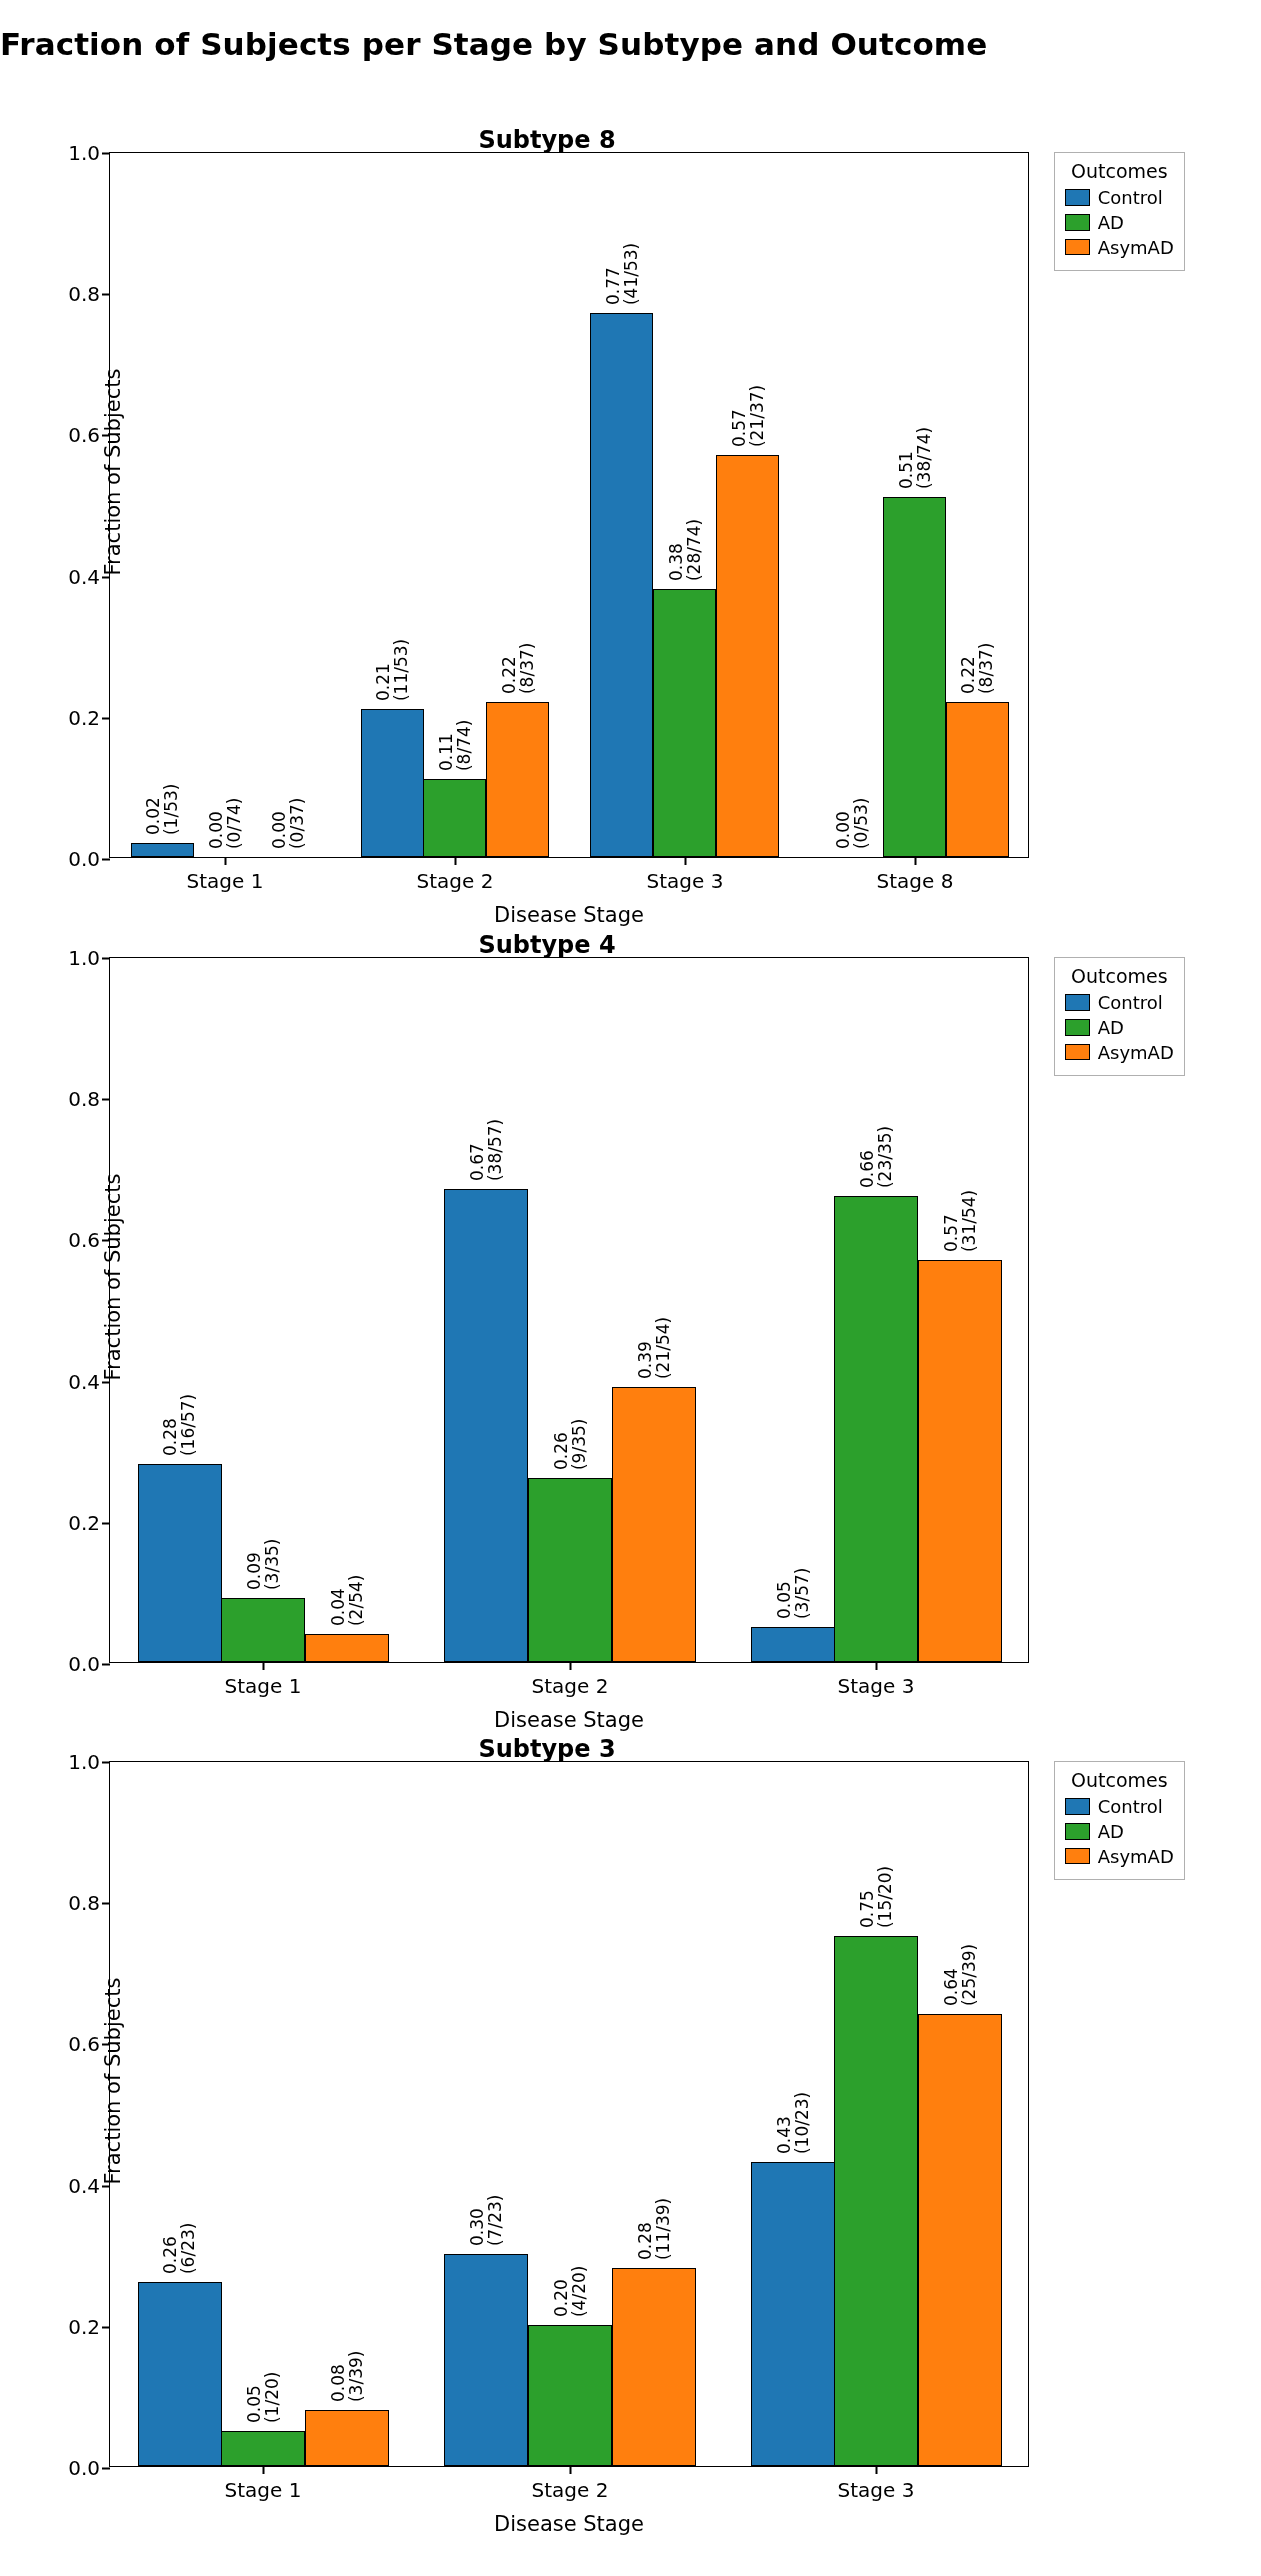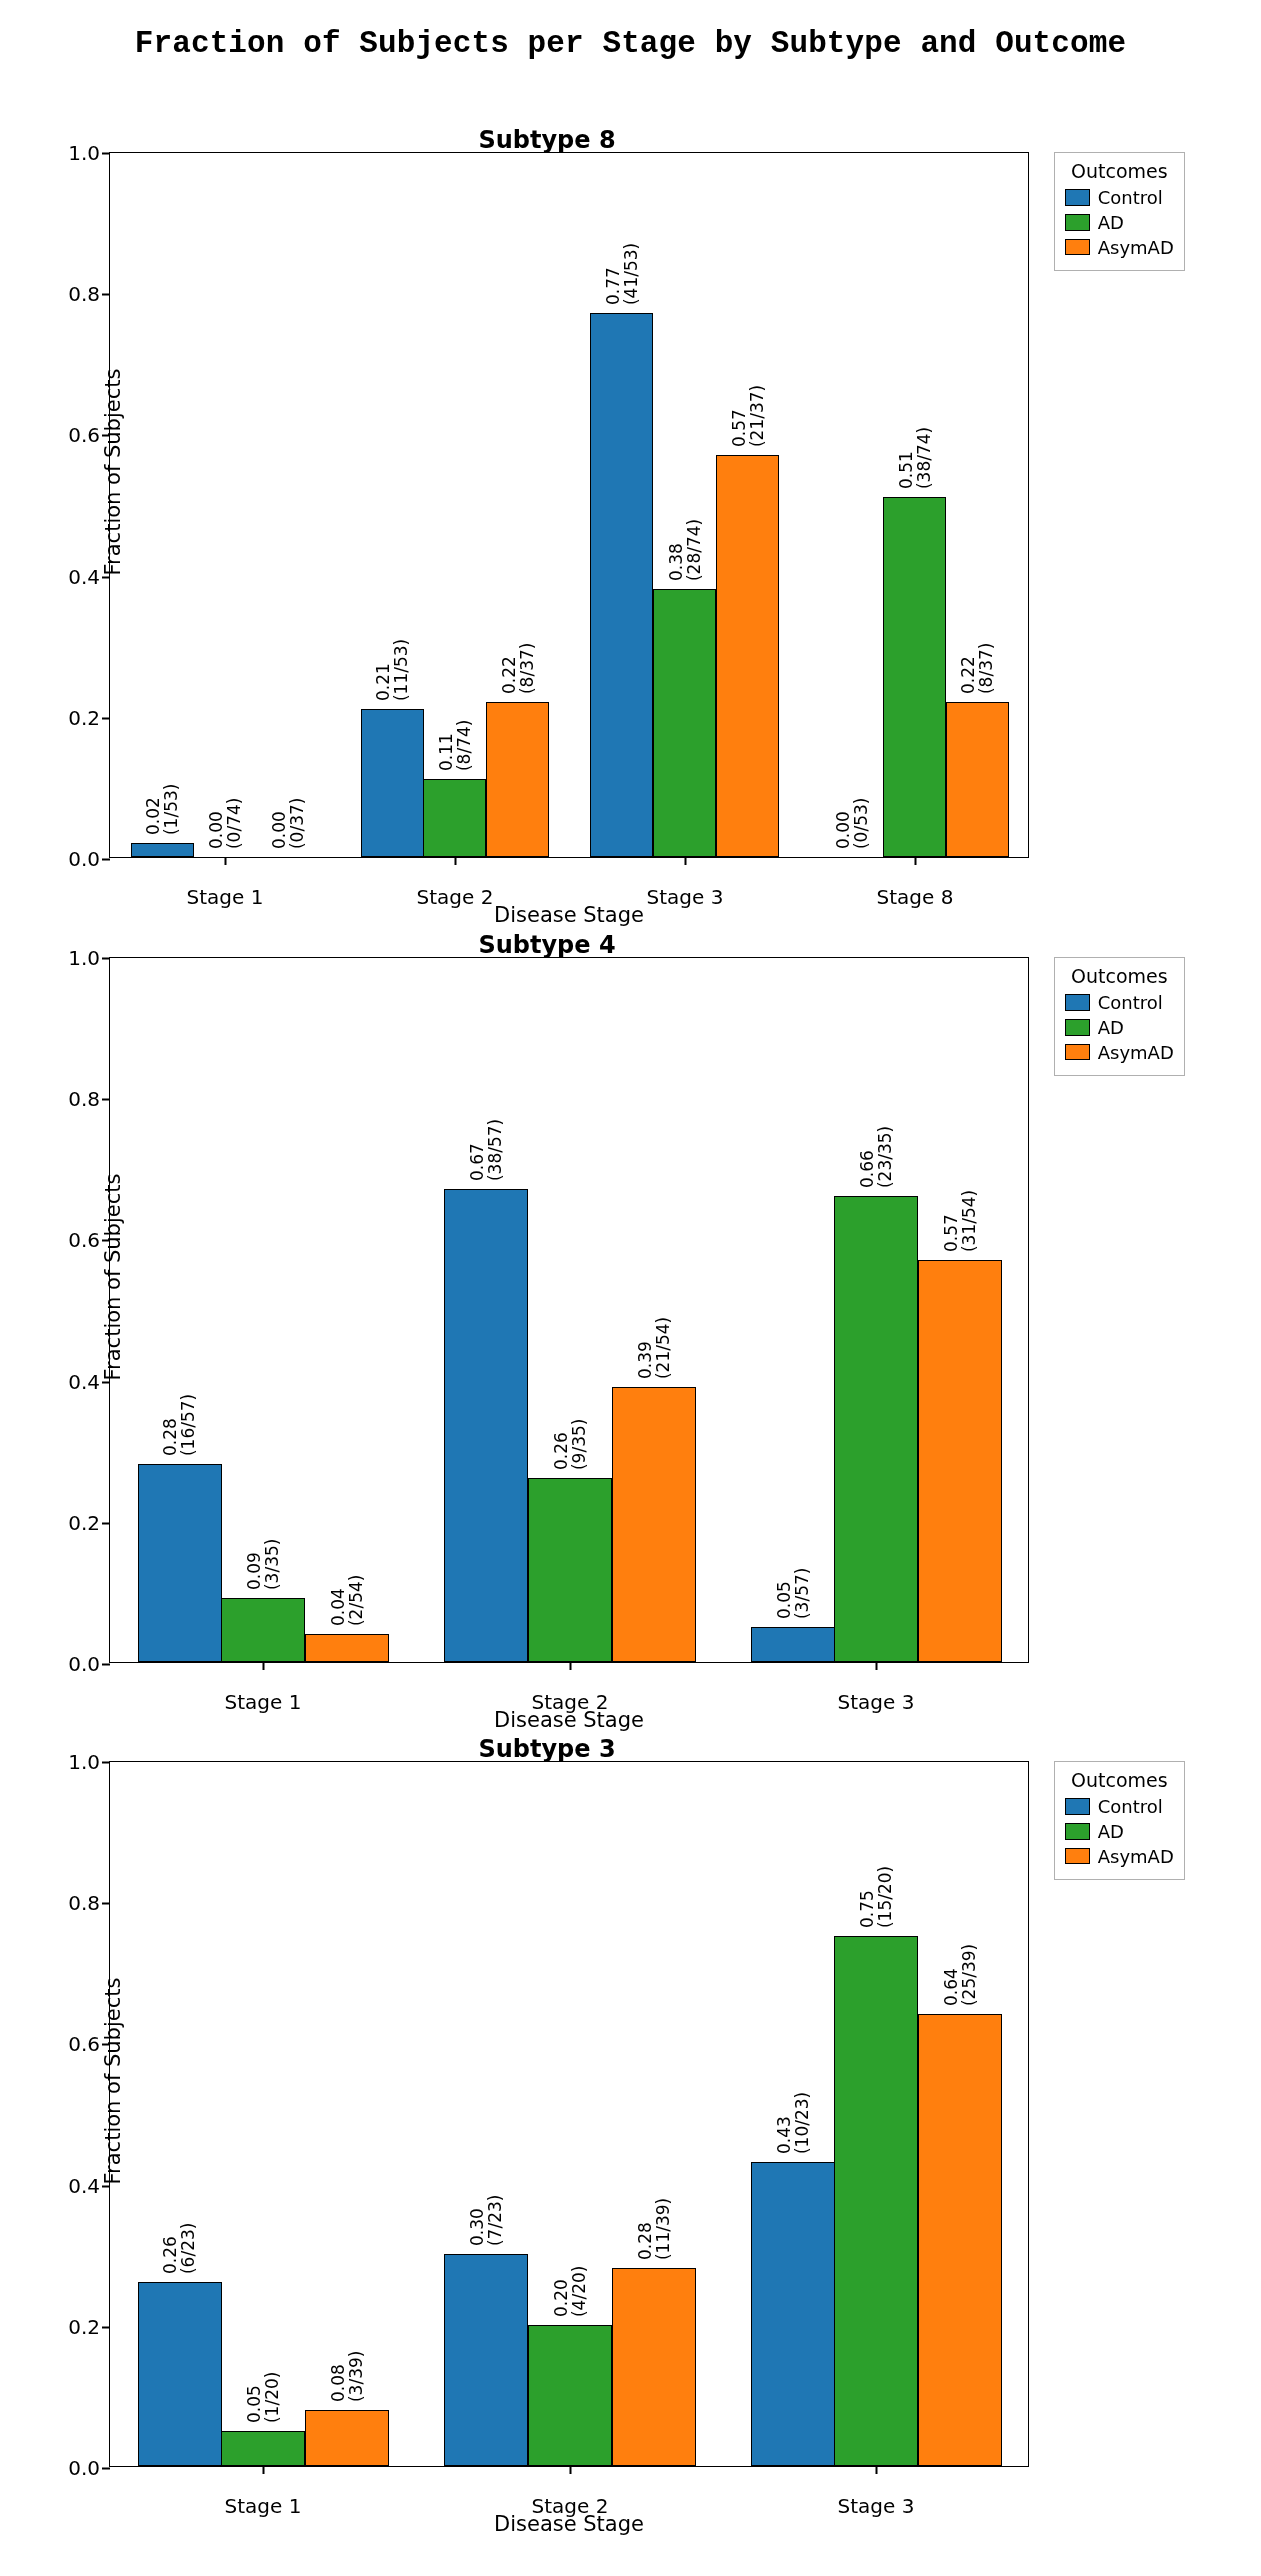--- a/index.html
+++ b/index.html
@@ -18,25 +18,24 @@
   .figure {
     width: 1261px;
     height: 2576px;
     position: relative;
   }
   .fig-title {
     position: absolute;
     top: 26px;
     left: 0;
     width: 1261px;
-    text-align: center;
+    text-align: left;
     font-size: 31px;
     font-weight: bold;
     letter-spacing: 0.1px;
-    font-family: Liberation Mono, monospace;
   }
 
   
   .panel {
     position: absolute;
     left: 0;
     width: 1261px;
   }
   .panel-title {
     position: absolute;
@@ -91,21 +90,21 @@
     width: 7.7px;
     height: 1.6px;
     background: #000;
     transform: translateY(-0.5px);
   }
   
   .xtick {
     position: absolute;
     top: 100%;
     transform: translateX(-50%);
-    padding-top: 28px;
+    padding-top: 12px;
     font-size: 20px;
     white-space: nowrap;
   }
   .xtick-mark {
     position: absolute;
     top: 100%;
     width: 1.6px;
     height: 7.7px;
     background: #000;
     transform: translateX(-0.5px);

